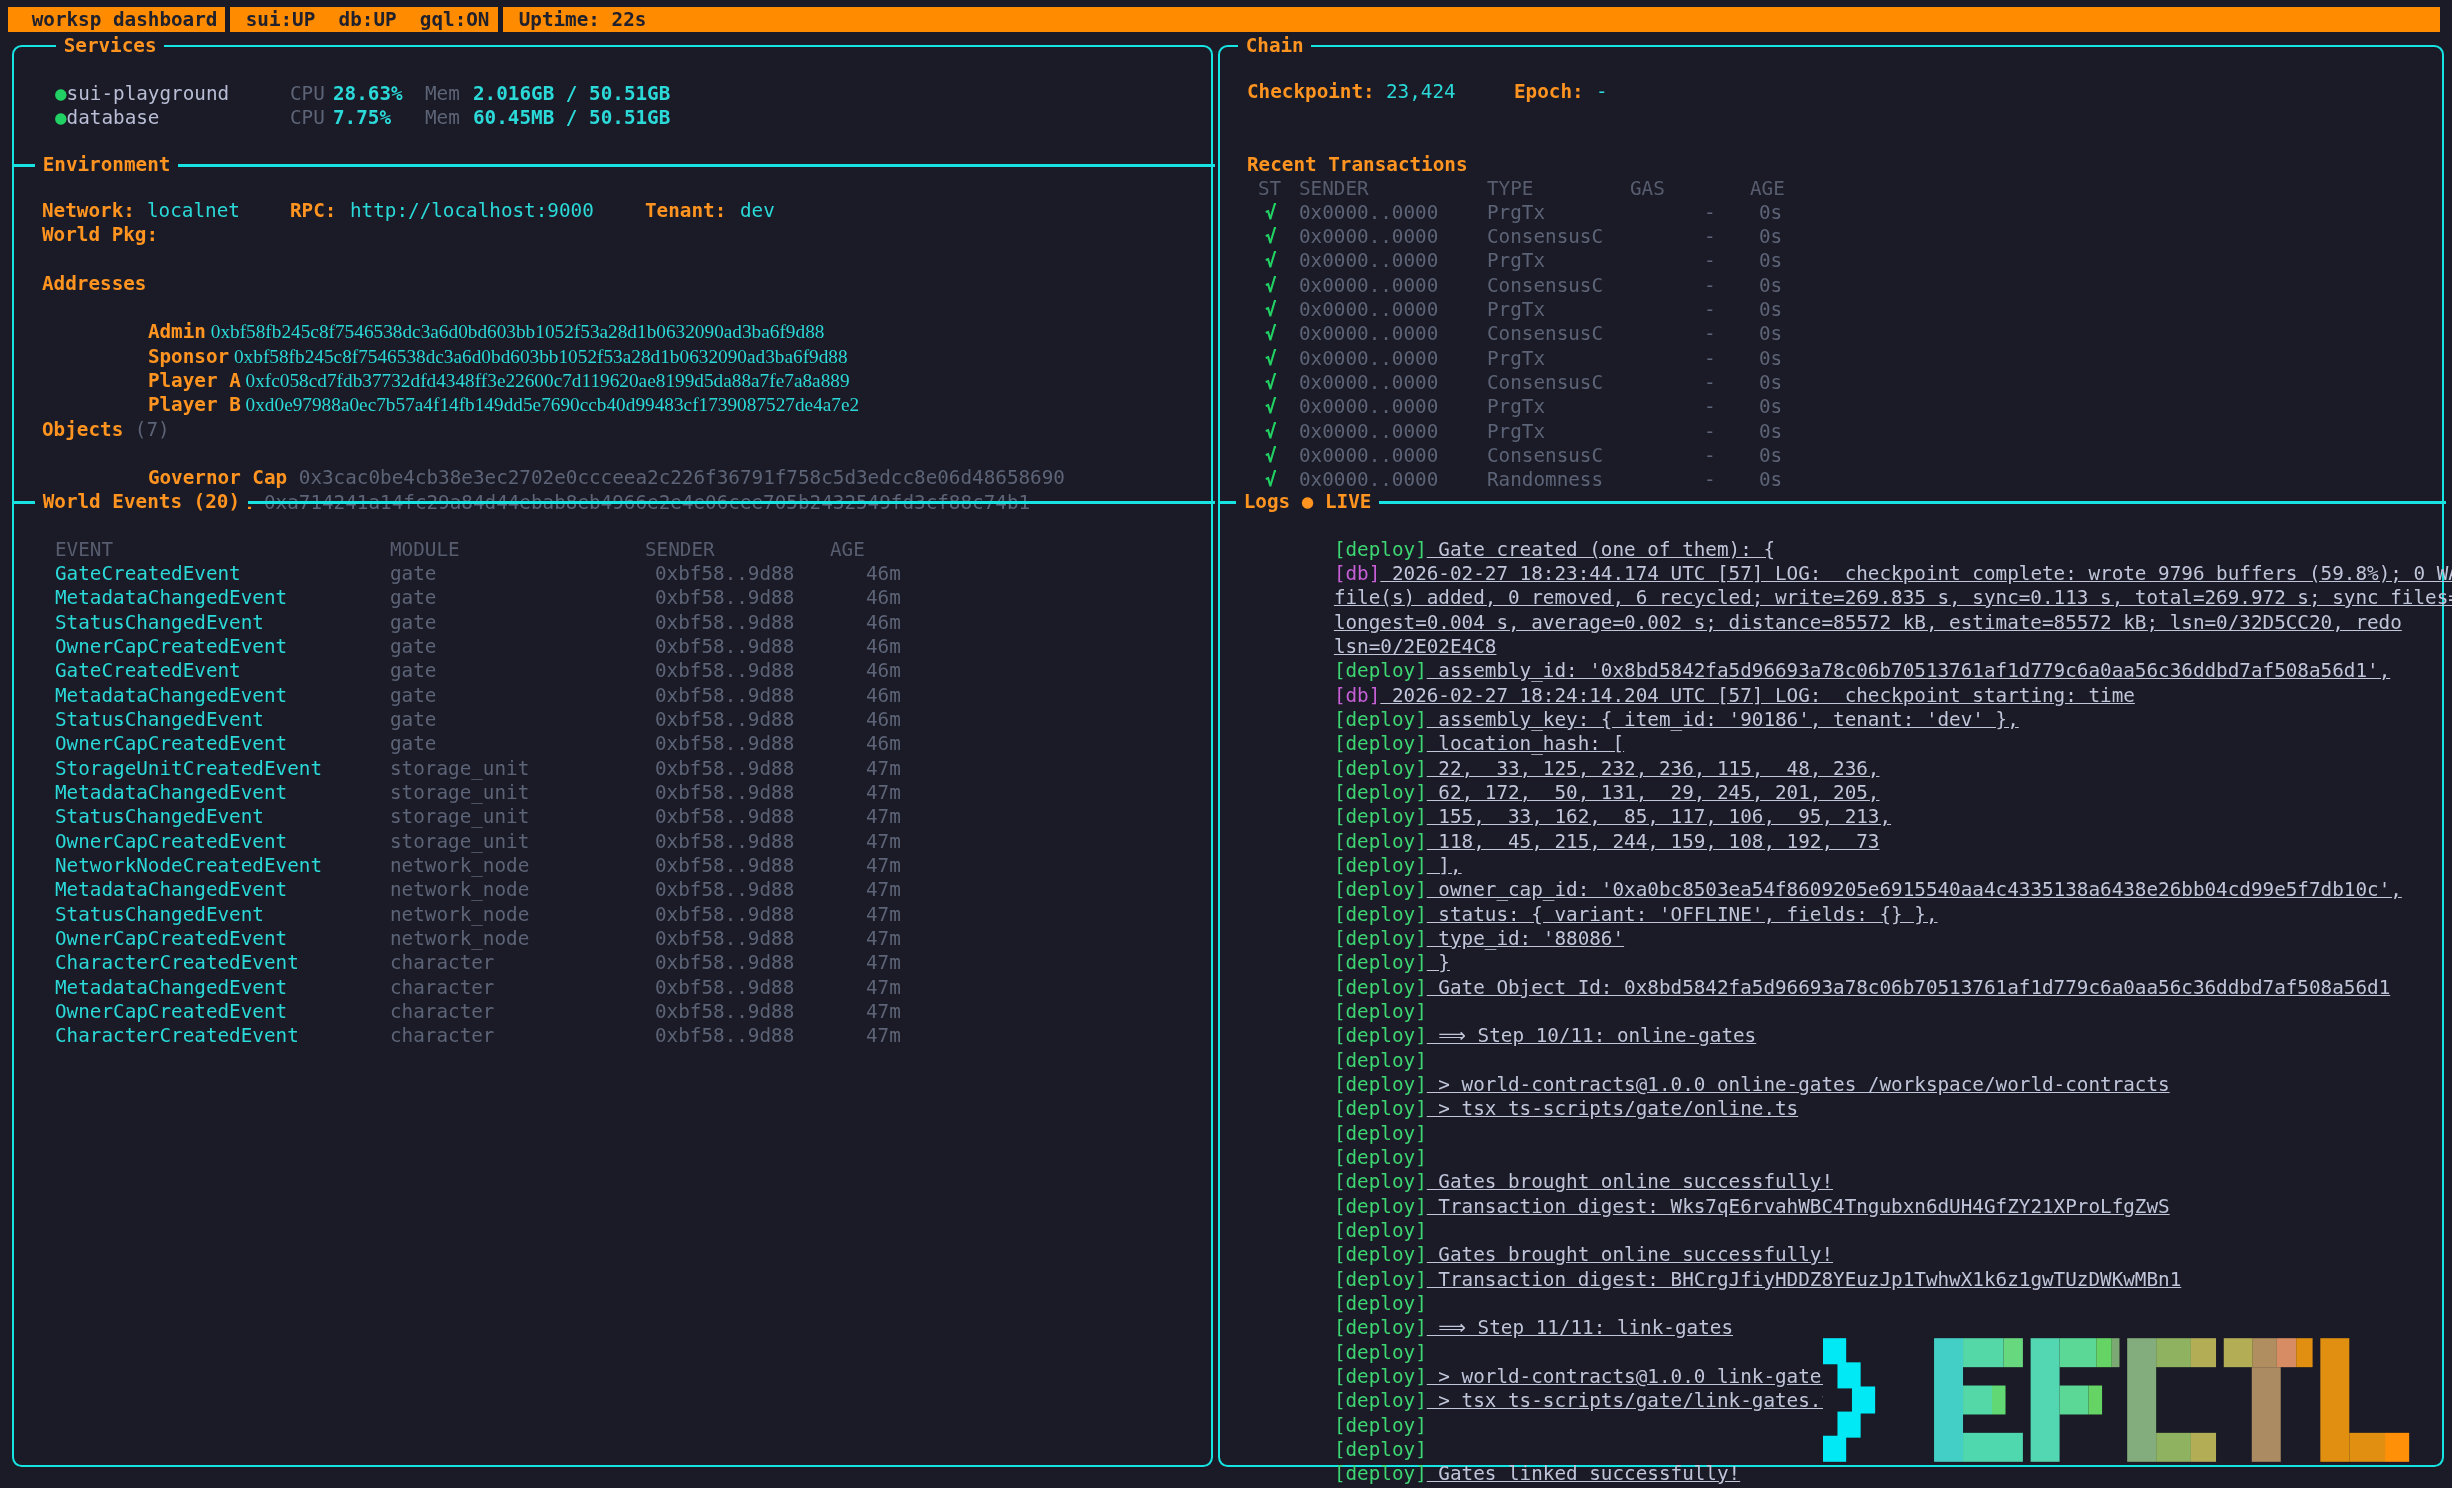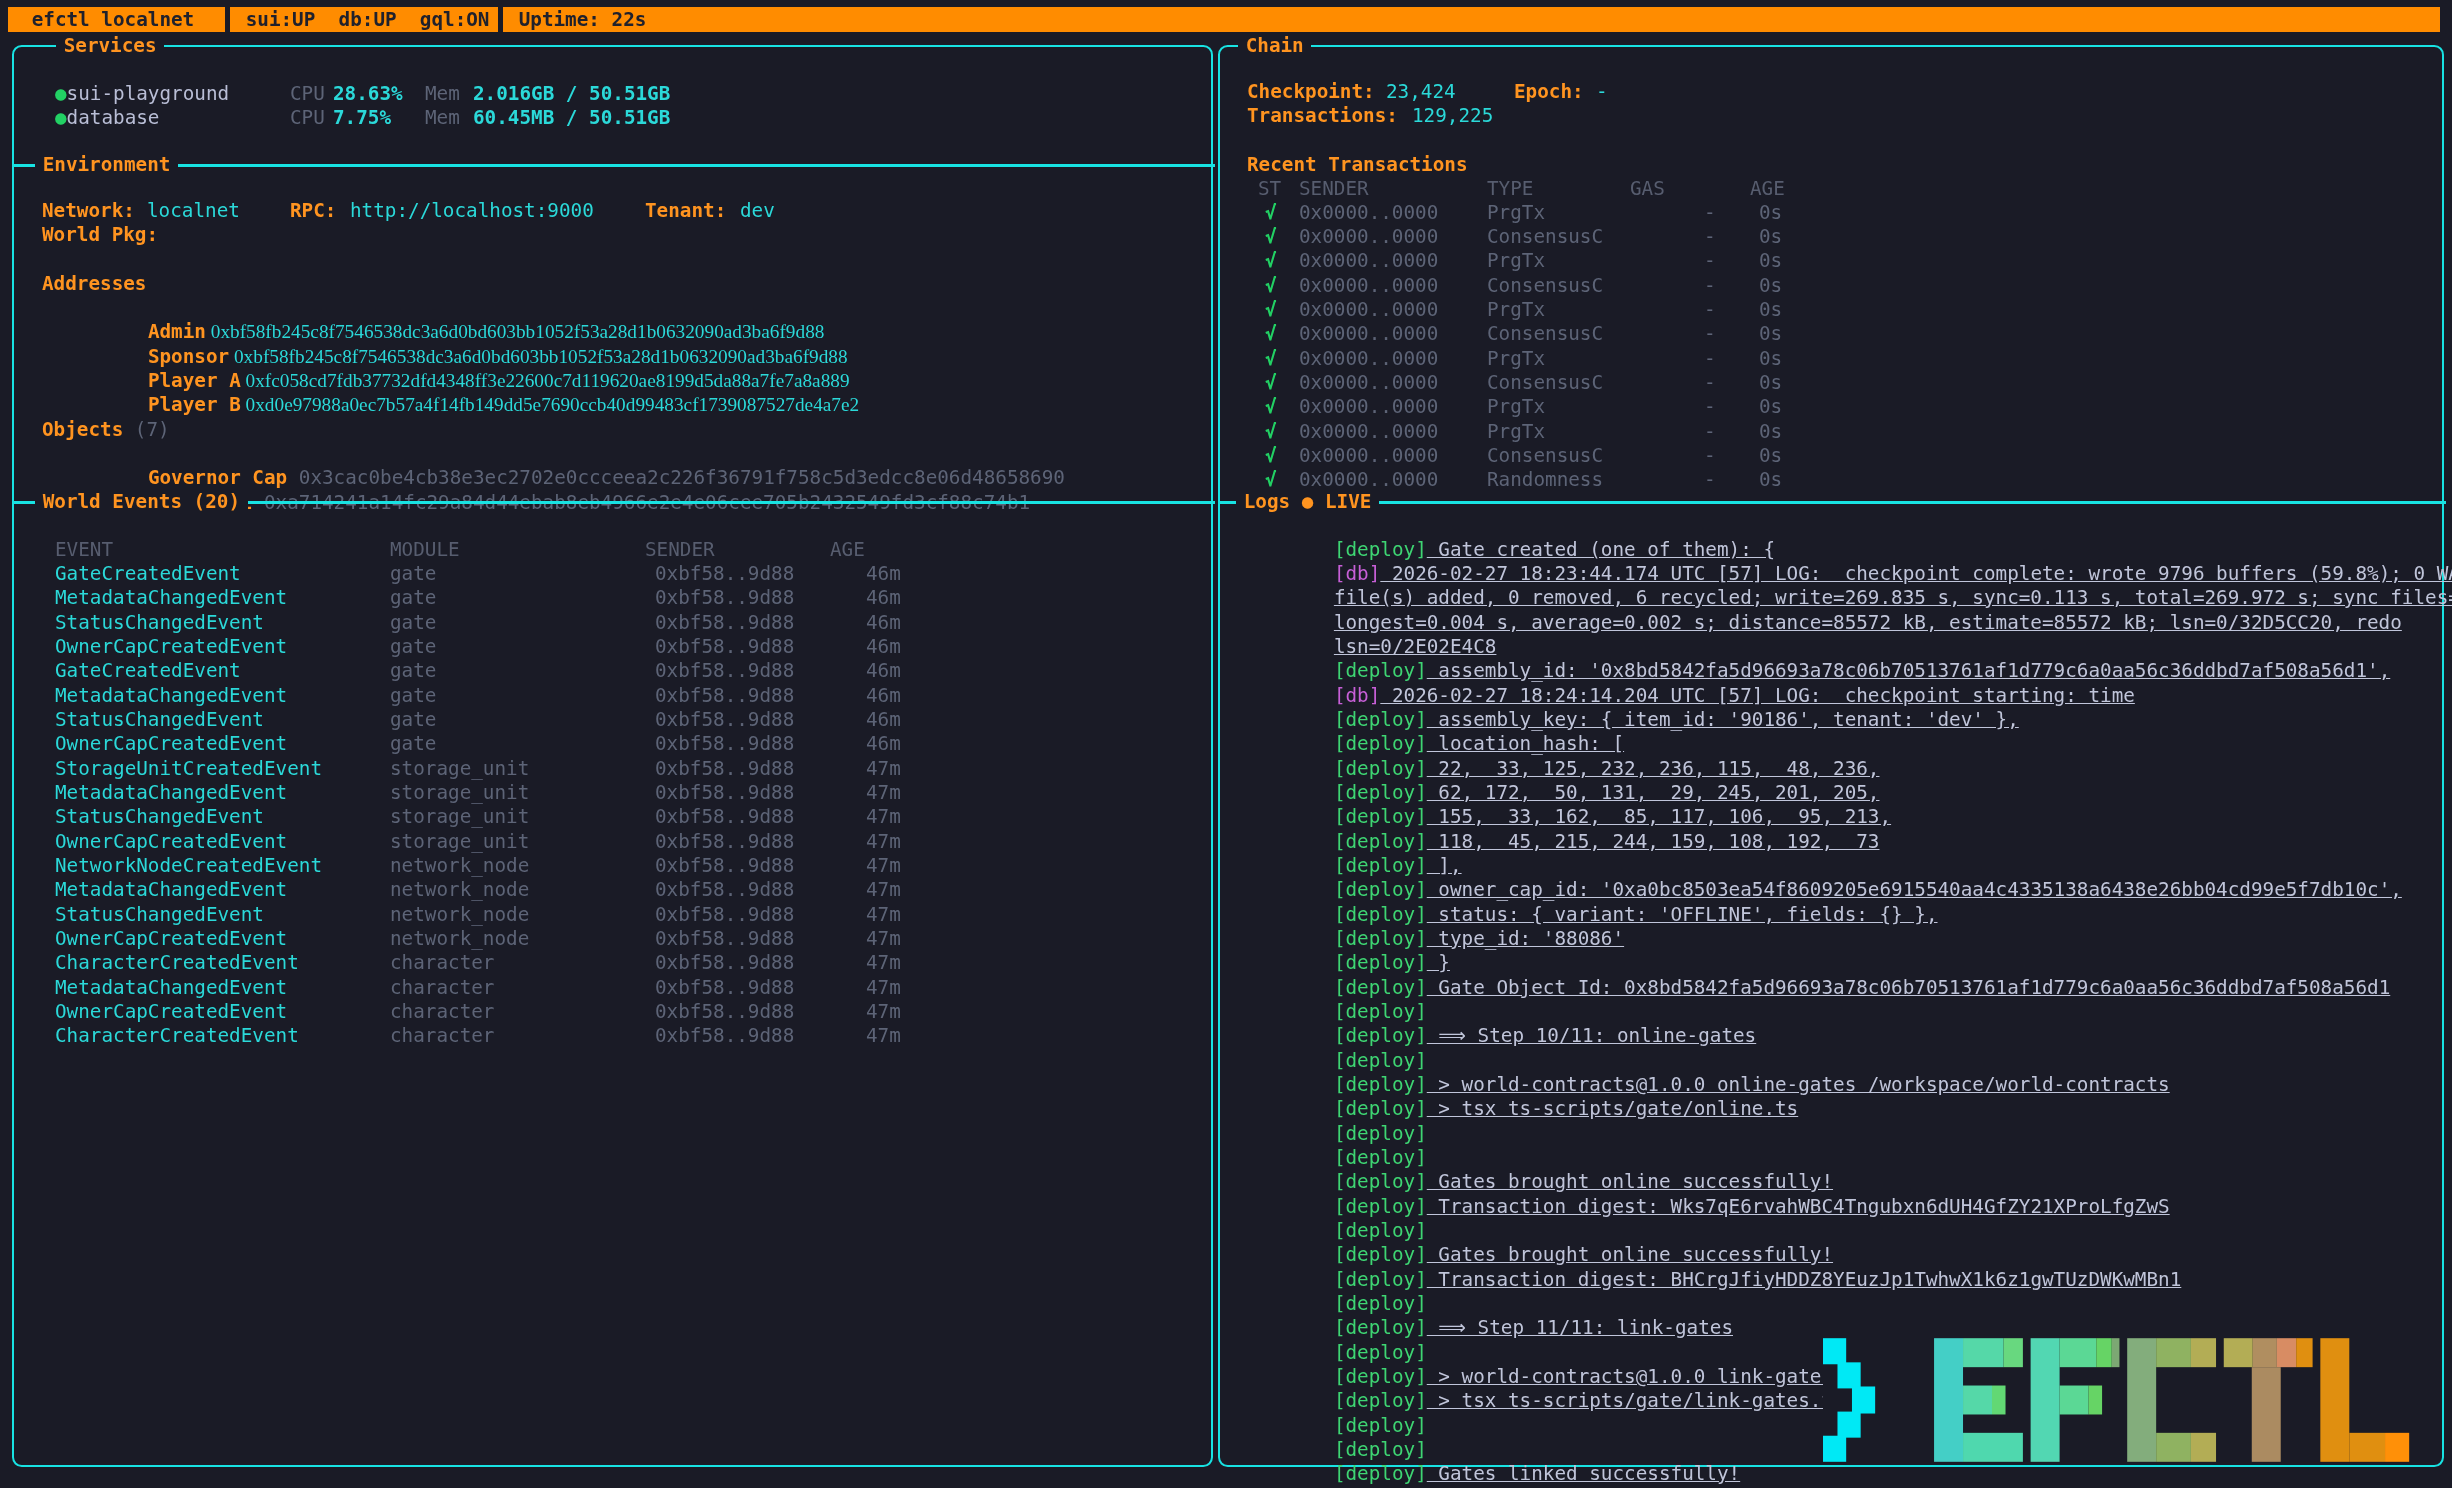--- a/index.html
+++ b/index.html
@@ -75,21 +75,21 @@
   .footer{position:absolute;left:29px;top:1452px;z-index:2;background:var(--bg);
           padding:0 9.7px;color:#6e7789;white-space:pre;}
   #logo{position:absolute;left:1823px;top:1338px;z-index:3;background:var(--bg);}
 </style>
 </head>
 <body>
 
 <div id="canvas">
 
   <div class="topbar">
-    <span class="t" style="left:24px">efctl localnet</span>
+    <span class="t" style="left:24px">worksp dashboard</span>
     <span class="tsep" style="left:217px"></span>
     <span class="t" style="left:238px">sui:UP  db:UP  gql:ON</span>
     <span class="tsep" style="left:490px"></span>
     <span class="t" style="left:511px">Uptime: 22s</span>
   </div>
 
   <div class="panel" style="left:11.6px;width:1197px;"></div>
 
   <div class="panel" style="left:1218px;width:1222px;"></div>
 
@@ -288,24 +288,20 @@
         <span class="ev-a">47m</span>
       </div>
     </div>
 
   <div class="trow crow" style="top:80px">
     <span class="orange b" style="left:1247px">Checkpoint:</span>
     <span class="cyan" style="left:1386px">23,424</span>
     <span class="orange b" style="left:1514px">Epoch:</span>
     <span class="cyan" style="left:1596px">-</span>
   </div>
-  <div class="trow crow" style="top:104px">
-    <span class="orange b" style="left:1247px">Transactions:</span>
-    <span class="cyan" style="left:1412px">129,225</span>
-  </div>
   <div class="trow" style="top:153px;left:1247px"><span class="orange b">Recent Transactions</span></div>
   <div class="trow crow hdr" style="top:177px">
     <span style="left:1258px">ST</span>
     <span style="left:1299px">SENDER</span>
     <span style="left:1487px">TYPE</span>
     <span style="left:1630px">GAS</span>
     <span style="left:1750px">AGE</span>
   </div>
   <div>
 

